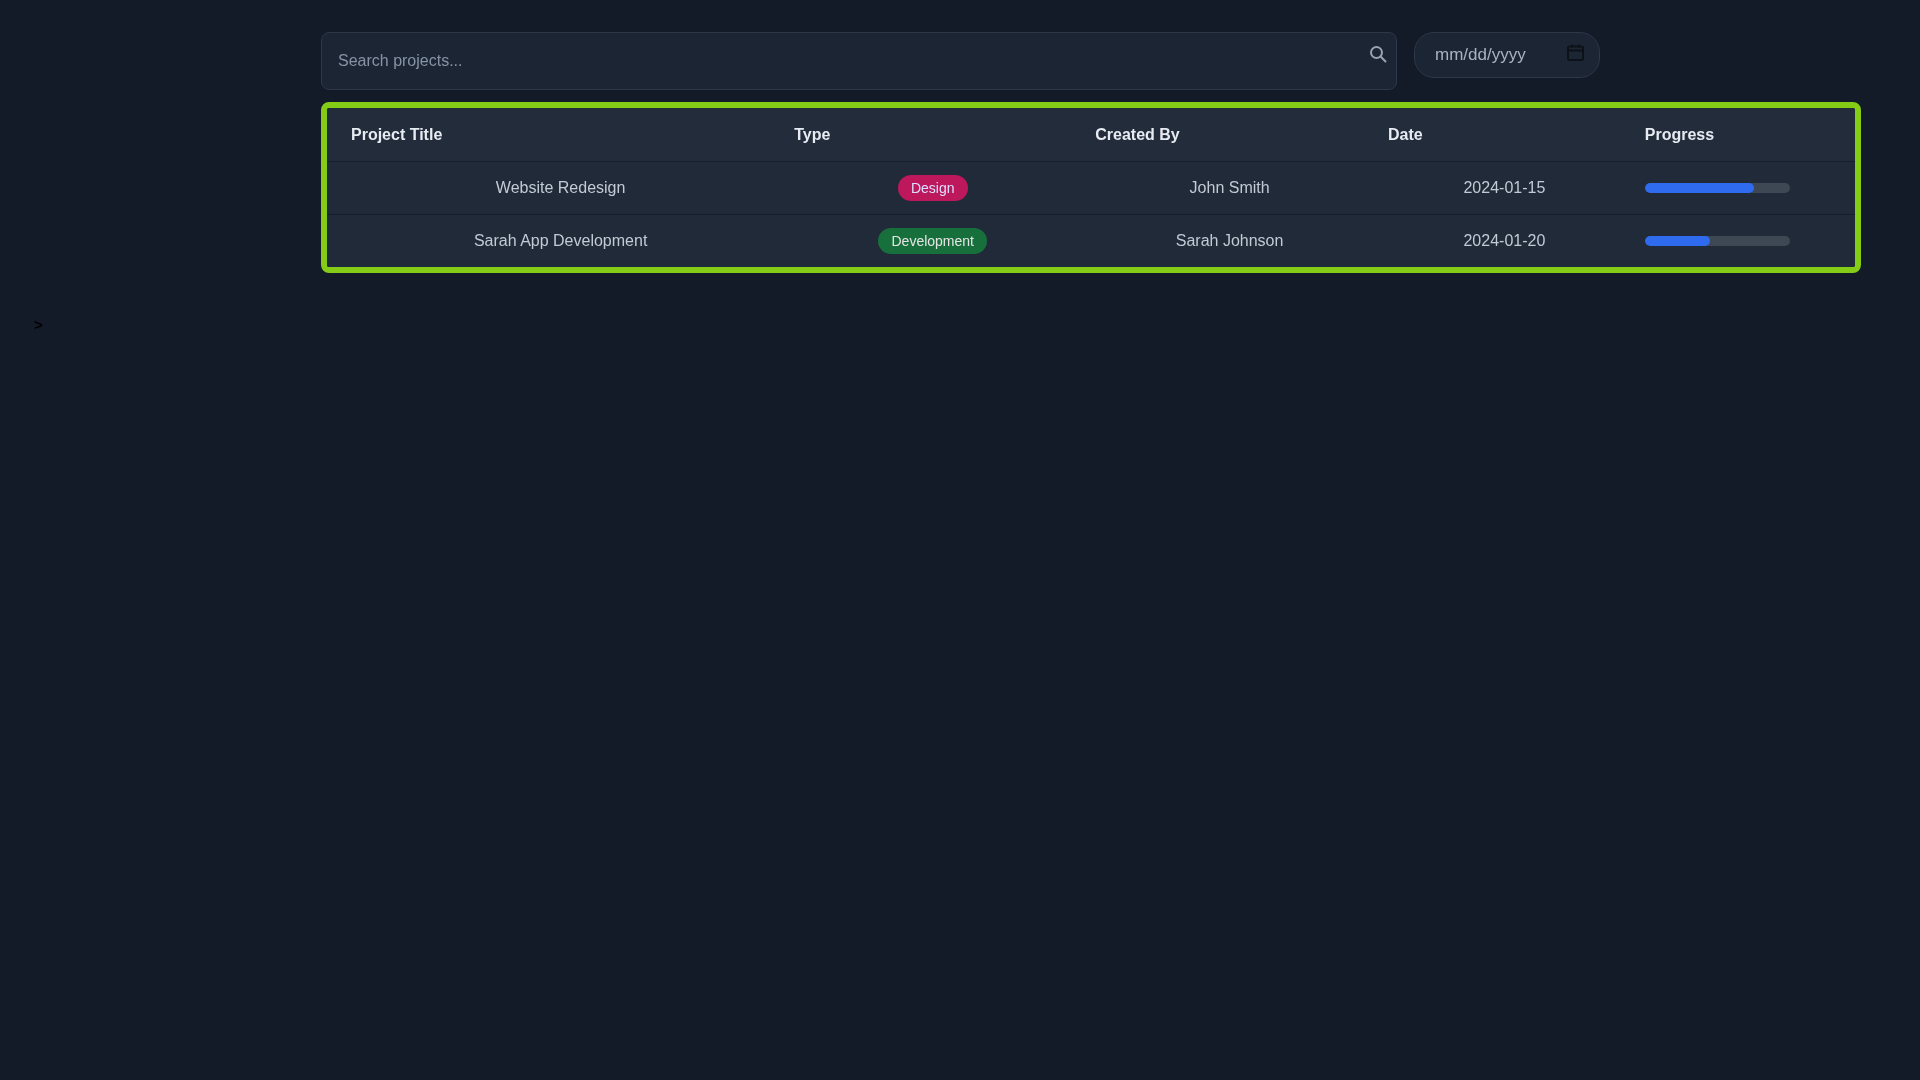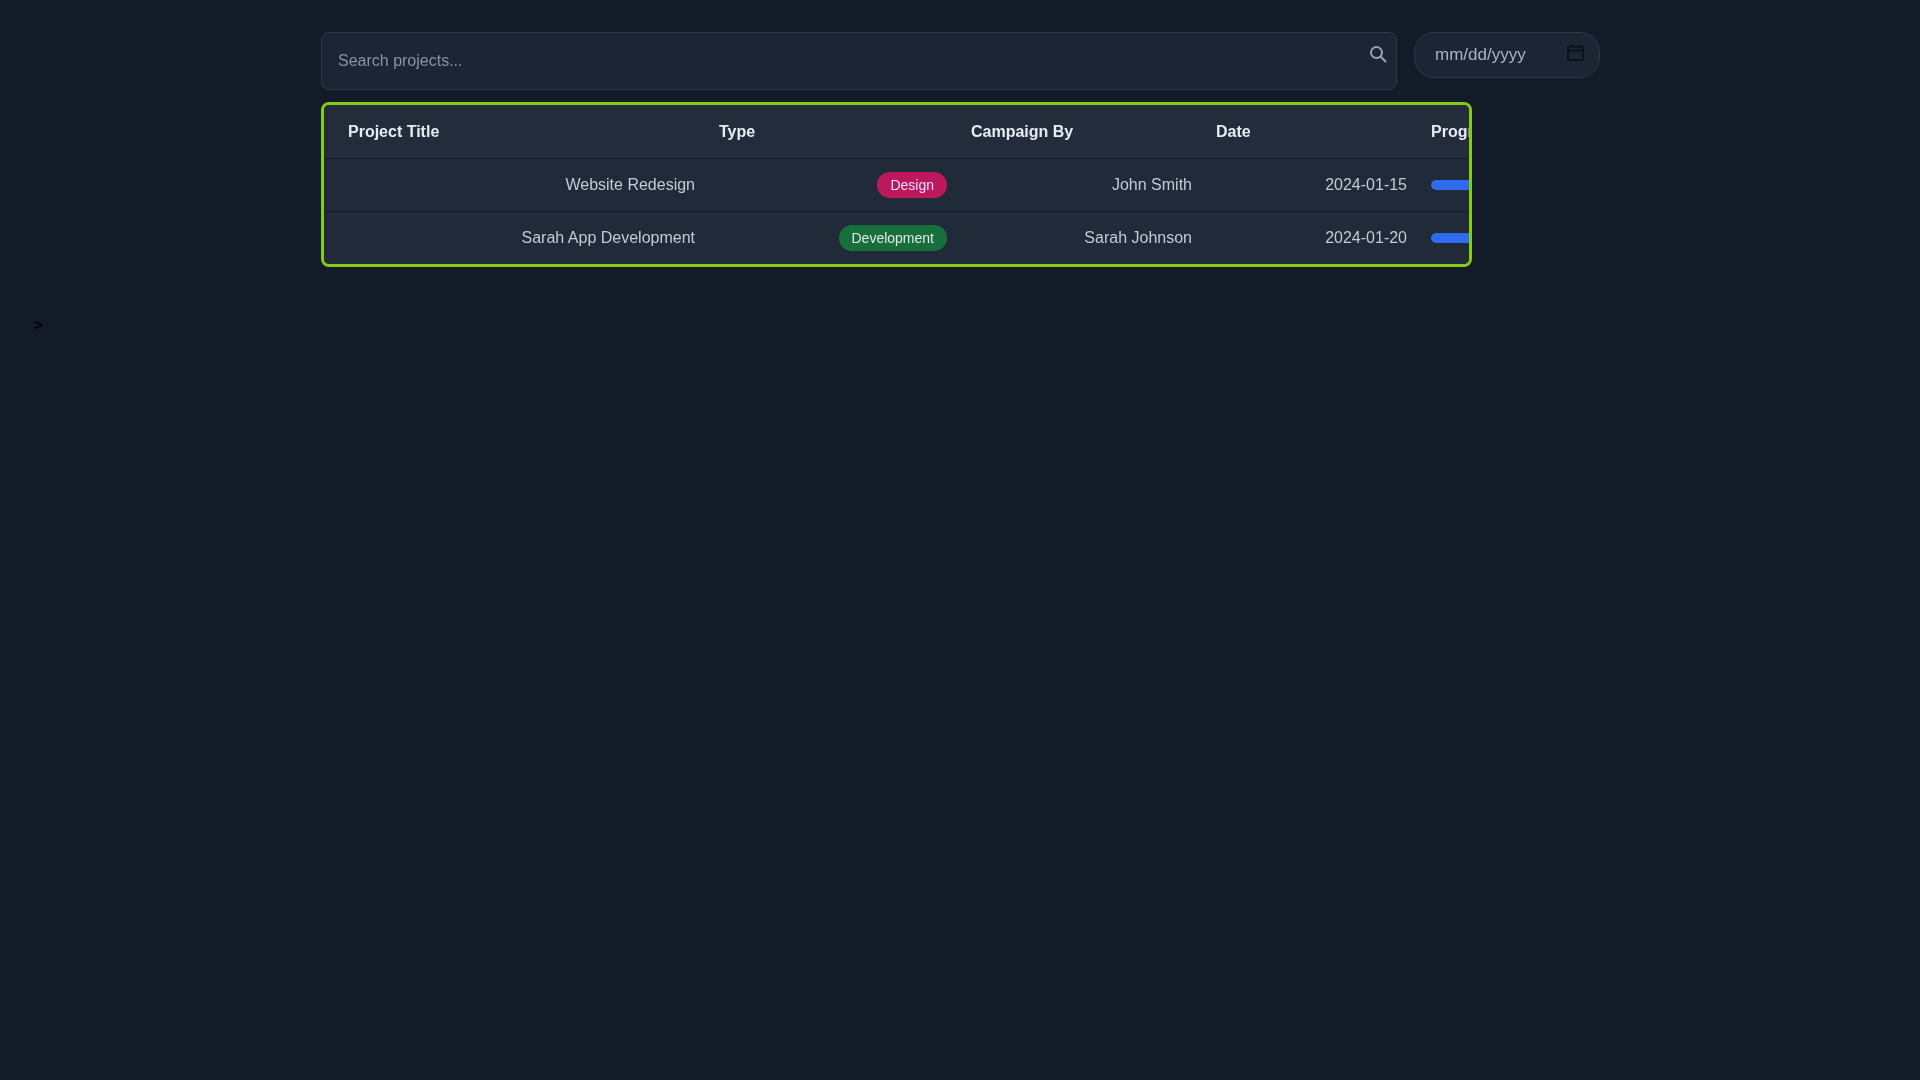--- a/index.html
+++ b/index.html
@@ -38,22 +38,22 @@
     display: flex; align-items: center; justify-content: space-between;
     padding: 0 14px 0 20px;
     color: #a9b2c0;
     font-size: 17px;
     cursor: text;
   }
   .calendar-icon { width: 19px; height: 19px; flex: 0 0 auto; }
   
   .projects-table {
     position: absolute; left: 321px; top: 102px;
-    width: 1151px;
-    border: 3px solid #84cc16;
+    width: 1540px;
+    border: 6px solid #84cc16;
     border-radius: 8px;
     overflow: hidden;
     background: #212a38;
   }
   table {
     width: 100%;
     border-collapse: separate; border-spacing: 0;
     table-layout: fixed;
   }
   col.c-title { width: 371px; }
@@ -69,21 +69,21 @@
     font-size: 16px;
     text-align: left;
     padding: 0 0 0 24px;
     white-space: nowrap;
   }
   tbody td {
     height: 53px;
     background: #212a38;
     color: #c2cad6;
     font-size: 16px;
-    text-align: right;
+    text-align: center;
     padding: 0 0 0 24px;
     border-top: 1px solid #161d2b;
     white-space: nowrap;
   }
   .badge {
     display: inline-block;
     padding: 5px 13px;
     border-radius: 999px;
     font-size: 14px;
     line-height: 1.15;
@@ -135,21 +135,21 @@
       <col class="c-title">
         <col class="c-type">
         <col class="c-created">
         <col class="c-date">
         <col class="c-progress">
     </colgroup>
     <thead>
       <tr>
         <th>Project Title</th>
         <th>Type</th>
-        <th>Campaign By</th>
+        <th>Created By</th>
         <th>Date</th>
         <th>Progress</th>
       </tr>
     </thead>
     <tbody>
       <tr>
         <td>Website Redesign</td>
         <td><span class="badge" style="background: #be185d; color: rgb(217, 224, 255);">Design</span></td>
         <td>John Smith</td>
         <td>2024-01-15</td>

